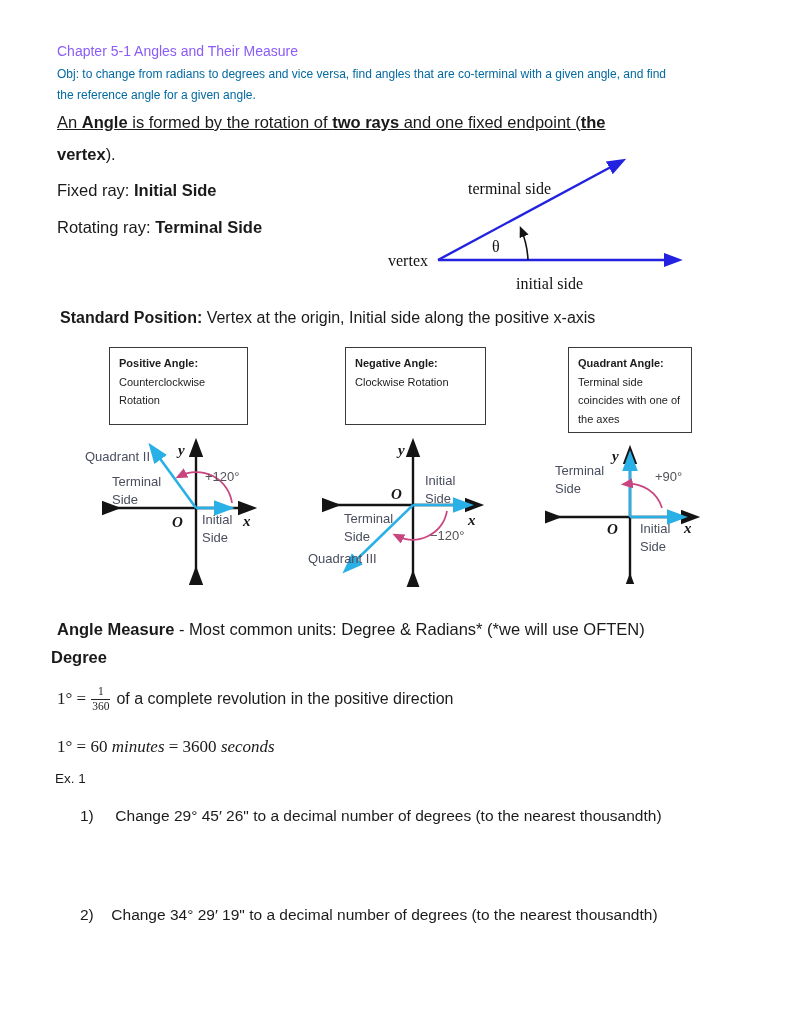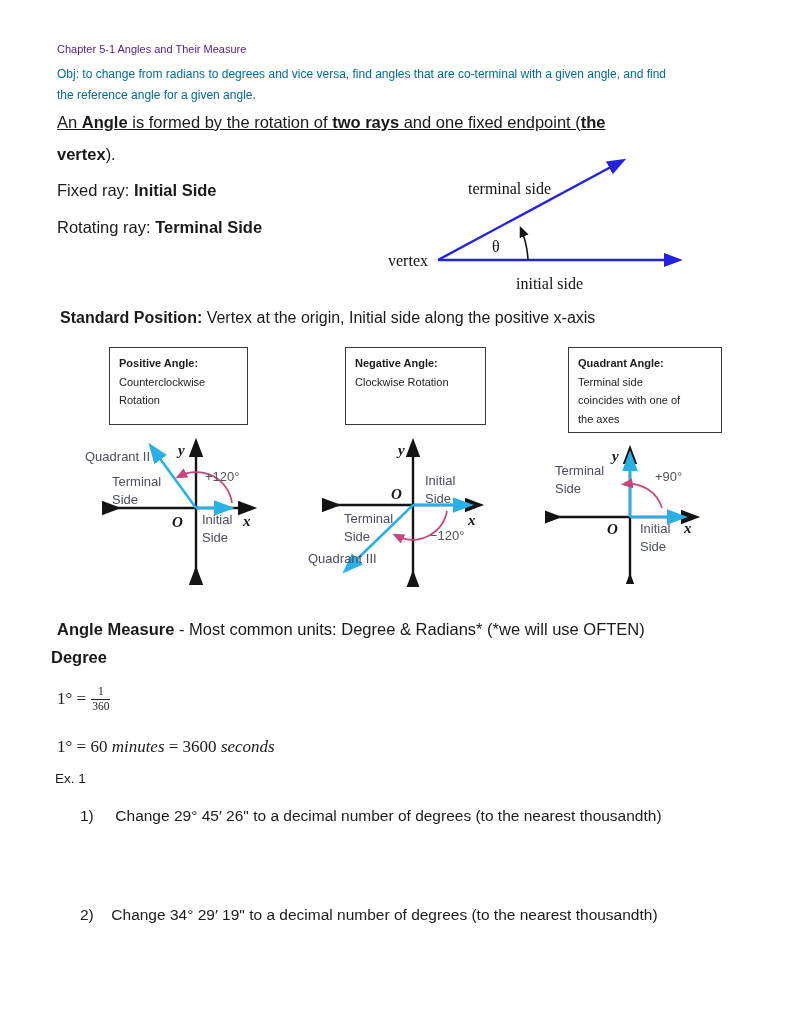--- a/index.html
+++ b/index.html
@@ -3,21 +3,21 @@
 <meta charset="utf-8">
 <title>Chapter 5-1 Angles and Their Measure</title>
 <style>
   html,body{margin:0;padding:0;background:#ffffff;}
   #page{position:relative;width:791px;height:1024px;background:#ffffff;overflow:hidden;
         font-family:"Liberation Sans",sans-serif;color:#1c1c1c;}
   .abs{position:absolute;}
   .b{font-weight:700;}
   .u{text-decoration:underline;}
   .i{font-style:italic;}
-  .title{font-size:11px;color:#4c1d95;}
+  .title{font-size:14px;color:#8b5cf6;}
   .obj{font-size:12px;line-height:20.5px;color:#0369a1;width:698px;}
   .body16{font-size:16.5px;color:#1a1a1a;}
   .serifline{font-family:"Liberation Serif",serif;font-size:17px;color:#1a1a1a;}
   .exlabel{font-size:13.5px;}
   .problem{font-size:15.5px;white-space:nowrap;}
   .pnum{display:inline-block;min-width:22px;}
   .p1gap{margin-right:9px;}
   .p2gap{margin-right:5px;}
   .defbox{position:absolute;border:1.5px solid #3a3a3a;box-sizing:border-box;
           padding:6px 9px;font-size:11px;line-height:18.5px;background:#fff;}
@@ -72,21 +72,21 @@
 
   <div class="defbox" style="left:109px;top:347px;width:139px;height:78px;">
     <div class="bt">Positive Angle:</div>
     <div>Counterclockwise</div>
     <div>Rotation</div>
   </div>
   <div class="defbox" style="left:345px;top:347px;width:141px;height:78px;">
     <div class="bt">Negative Angle:</div>
     <div>Clockwise Rotation</div>
   </div>
-  <div class="defbox" style="left:568px;top:347px;width:154px;height:86px;">
+  <div class="defbox" style="left:568px;top:347px;width:124px;height:86px;">
     <div class="bt">Quadrant Angle:</div>
     <div>Terminal side</div>
     <div>coincides with one of</div>
     <div>the axes</div>
   </div>
 
   <svg class="abs" style="left:78px;top:437px;" width="190" height="148" viewBox="0 0 190 148">
     <defs>
       <marker id="k1" markerWidth="9" markerHeight="8" refX="5" refY="3" orient="auto">
         <path d="M0,0 L8,3 L0,6 Z" fill="#141414"></path>
@@ -171,20 +171,21 @@
 
   <div class="abs body16" style="left:57px;top:620px;"><span class="b">Angle Measure</span><span> - Most common units: Degree &amp; Radians* (*we will use OFTEN)</span></div>
   <div class="abs body16 b" style="left:51px;top:648px;">Degree</div>
 
   <div class="abs formula" style="left:57px;top:682px;">
     <span class="flhs">1° =</span>
     <span class="frac">
       <span class="num">1</span>
       <span class="den">360</span>
     </span>
+    <span class="frest">of a complete revolution in the positive direction</span>
   </div>
 
   <div class="abs serifline" style="left:57px;top:737px;"><span>1° = 60 </span><span class="i">minutes</span><span> = 3600 </span><span class="i">seconds</span></div>
 
   <div class="abs exlabel" style="left:55px;top:771px;">Ex. 1</div>
 
   <div class="abs problem" style="left:80px;top:807px;">
     <span class="pnum p1gap">1)</span>
     <span>Change 29° 45′ 26" to a decimal number of degrees (to the nearest thousandth)</span>
   </div>

